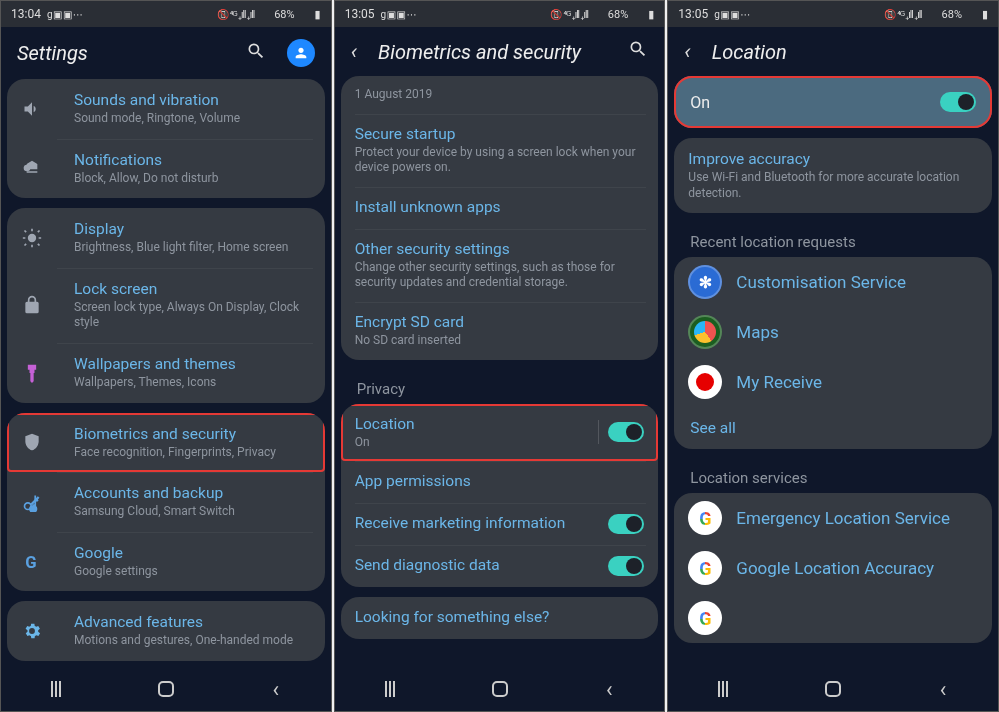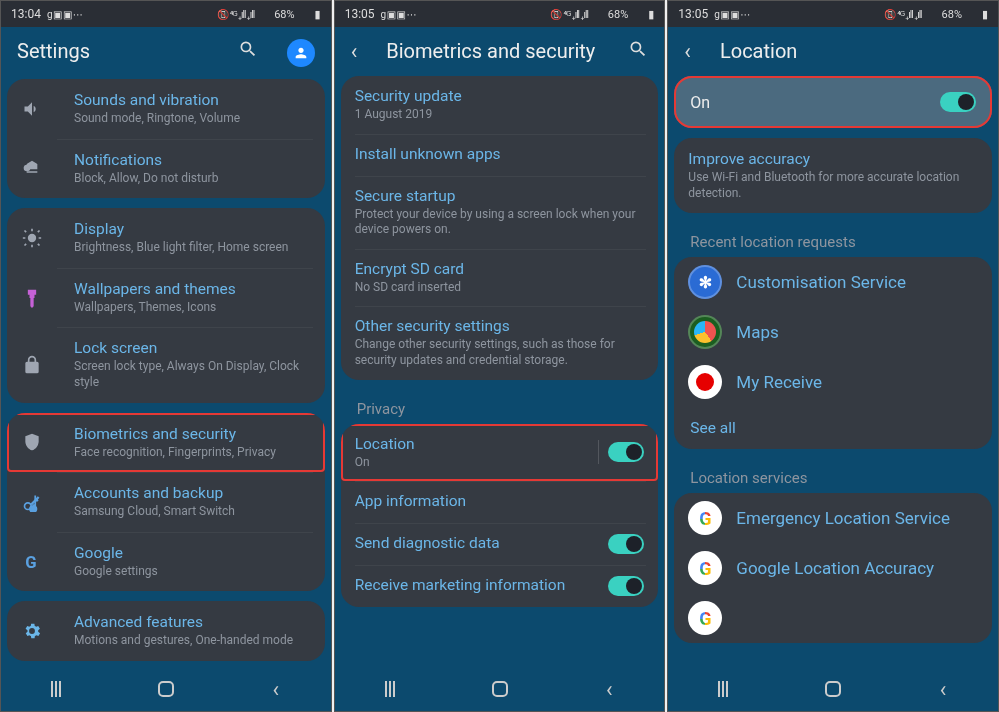--- a/index.html
+++ b/index.html
@@ -1,22 +1,22 @@
 <!DOCTYPE html>
 <html><head>
 <meta charset="utf-8">
 <style>
   * { box-sizing: border-box; margin: 0; padding: 0; font-family: -apple-system, BlinkMacSystemFont, "Segoe UI", Roboto, sans-serif; }
   body { background: #f0f0f0; display: flex; gap: 2px; width: 999px; height: 712px; overflow: hidden; }
-  .screen { flex: 1; background: #0c4a6e; display: flex; flex-direction: column; position: relative; border: 1px solid #555; }
+  .screen { flex: 1; background: #0f172a; display: flex; flex-direction: column; position: relative; border: 1px solid #555; }
   .status-bar { height: 26px; display: flex; align-items: center; justify-content: space-between; padding: 0 10px; color: #ddd; font-size: 12px; background: #2a2e35; }
   .status-left { display: flex; gap: 6px; align-items: center; }
   .status-right { display: flex; gap: 20px; align-items: center; font-size: 11px; }
   .status-icons-small { font-size: 10px; letter-spacing: -1px; }
-  .app-bar { display: flex; padding: 12px 16px; color: #eee; font-size: 20px; font-weight: 400; gap: 29px; }
+  .app-bar { display: flex; align-items: center; padding: 12px 16px; color: #eee; font-size: 20px; font-weight: 400; gap: 21px; font-style: italic; }
   .app-bar .title { flex: 1; }
   .back-btn { font-size: 22px; color: #ddd; cursor: pointer; }
   .search-btn { font-size: 20px; color: #ddd; cursor: pointer; }
   .avatar-badge { width: 28px; height: 28px; border-radius: 50%; background: #1e88ff; display: flex; align-items: center; justify-content: center; color: #fff; font-size: 16px; }
 
   .content { flex: 1; overflow-y: hidden; padding: 0 6px; }
   .card-group { background: #353a42; border-radius: 18px; margin-bottom: 10px; overflow: hidden; }
   .row { display: flex; align-items: center; padding: 12px 14px; gap: 31px; cursor: pointer; position: relative; }
   .row + .row::before { content: ""; position: absolute; top: 0; left: 50px; right: 12px; border-top: 1px solid rgba(255,255,255,0.05); }
   .row-icon { width: 22px; display: flex; align-items: center; justify-content: center; color: #9fa6b2; flex-shrink: 0; }
@@ -131,37 +131,37 @@
             </svg>
           </div>
           <div class="row-text">
             <div class="row-title">Display</div>
             <div class="row-sub">Brightness, Blue light filter, Home screen</div>
           </div>
         </div>
         <div class="row">
           <div class="row-icon">
             <svg class="ic" viewBox="0 0 24 24">
+              <path d="M18 8h-1V6a5 5 0 00-10 0v2H6a2 2 0 00-2 2v10a2 2 0 002 2h12a2 2 0 002-2V10a2 2 0 00-2-2zM9 6a3 3 0 016 0v2H9z"></path>
+            </svg>
+          </div>
+          <div class="row-text">
+            <div class="row-title">Lock screen</div>
+            <div class="row-sub">Screen lock type, Always On Display, Clock style</div>
+          </div>
+        </div>
+        <div class="row">
+          <div class="row-icon">
+            <svg class="ic" viewBox="0 0 24 24">
               <path fill="#c561d6" d="M7 2h10v6H7zM9 8h6v4H9zM10 12h4v10l-2 2-2-2z"></path>
             </svg>
           </div>
           <div class="row-text">
             <div class="row-title">Wallpapers and themes</div>
             <div class="row-sub">Wallpapers, Themes, Icons</div>
-          </div>
-        </div>
-        <div class="row">
-          <div class="row-icon">
-            <svg class="ic" viewBox="0 0 24 24">
-              <path d="M18 8h-1V6a5 5 0 00-10 0v2H6a2 2 0 00-2 2v10a2 2 0 002 2h12a2 2 0 002-2V10a2 2 0 00-2-2zM9 6a3 3 0 016 0v2H9z"></path>
-            </svg>
-          </div>
-          <div class="row-text">
-            <div class="row-title">Lock screen</div>
-            <div class="row-sub">Screen lock type, Always On Display, Clock style</div>
           </div>
         </div>
       </div>
       <div class="card-group">
         <div class="row highlight">
           <div class="row-icon">
             <svg class="ic" viewBox="0 0 24 24">
               <path d="M12 2l8 3v6c0 5-3.5 9.7-8 11-4.5-1.3-8-6-8-11V5z"></path>
             </svg>
           </div>
@@ -242,73 +242,79 @@
     <span class="search-btn">
       <svg class="ic" viewBox="0 0 24 24">
           <path d="M15.5 14h-.79l-.28-.27A6.471 6.471 0 0016 9.5 6.5 6.5 0 109.5 16c1.61 0 3.09-.59 4.23-1.57l.27.28v.79l5 4.99L20.49 19l-4.99-5zm-6 0C7 14 5 12 5 9.5S7 5 9.5 5 14 7 14 9.5 12 14 9.5 14z" fill="#ddd"></path>
         </svg>
     </span>
   </div>
   <div class="content list2" id="s2-content">
       <div class="card-group">
         <div class="row">
           <div class="row-text">
-            <div class="row-title">Security update</div>
             <div class="row-sub">1 August 2019</div>
-          </div>
-        </div>
-        <div class="row">
-          <div class="row-text">
-            <div class="row-title">Install unknown apps</div>
           </div>
         </div>
         <div class="row">
           <div class="row-text">
             <div class="row-title">Secure startup</div>
             <div class="row-sub">Protect your device by using a screen lock when your device powers on.</div>
           </div>
         </div>
         <div class="row">
           <div class="row-text">
+            <div class="row-title">Install unknown apps</div>
+          </div>
+        </div>
+        <div class="row">
+          <div class="row-text">
+            <div class="row-title">Other security settings</div>
+            <div class="row-sub">Change other security settings, such as those for security updates and credential storage.</div>
+          </div>
+        </div>
+        <div class="row">
+          <div class="row-text">
             <div class="row-title">Encrypt SD card</div>
             <div class="row-sub">No SD card inserted</div>
           </div>
         </div>
-        <div class="row">
-          <div class="row-text">
-            <div class="row-title">Other security settings</div>
-            <div class="row-sub">Change other security settings, such as those for security updates and credential storage.</div>
-          </div>
-        </div>
       </div>
       <div class="section-label">Privacy</div>
       <div class="card-group">
         <div class="row highlight">
           <div class="row-text">
             <div class="row-title">Location</div>
             <div class="row-sub">On</div>
           </div>
           <div class="toggle sep"></div>
         </div>
         <div class="row">
           <div class="row-text">
-            <div class="row-title">App information</div>
-          </div>
+            <div class="row-title">App permissions</div>
+          </div>
+        </div>
+        <div class="row">
+          <div class="row-text">
+            <div class="row-title">Receive marketing information</div>
+          </div>
+          <div class="toggle"></div>
         </div>
         <div class="row">
           <div class="row-text">
             <div class="row-title">Send diagnostic data</div>
           </div>
           <div class="toggle"></div>
         </div>
-        <div class="row">
-          <div class="row-text">
-            <div class="row-title">Receive marketing information</div>
-          </div>
-          <div class="toggle"></div>
+      </div>
+      <div class="card-group">
+        <div class="row">
+          <div class="row-text">
+            <div class="row-title">Looking for something else?</div>
+          </div>
         </div>
       </div>
     </div>
   <div class="nav-bar">
     <div class="nav-btn">
         <div class="nav-recent">
           <span></span>
           <span></span>
           <span></span>
         </div>

